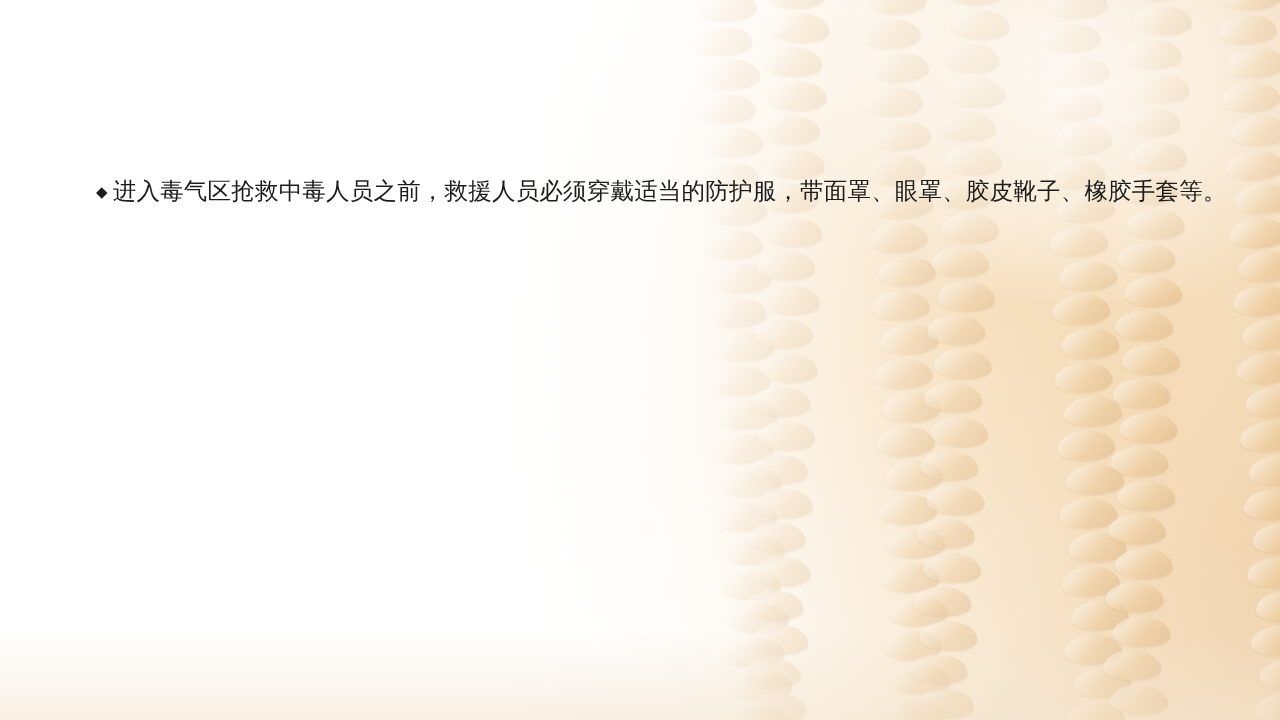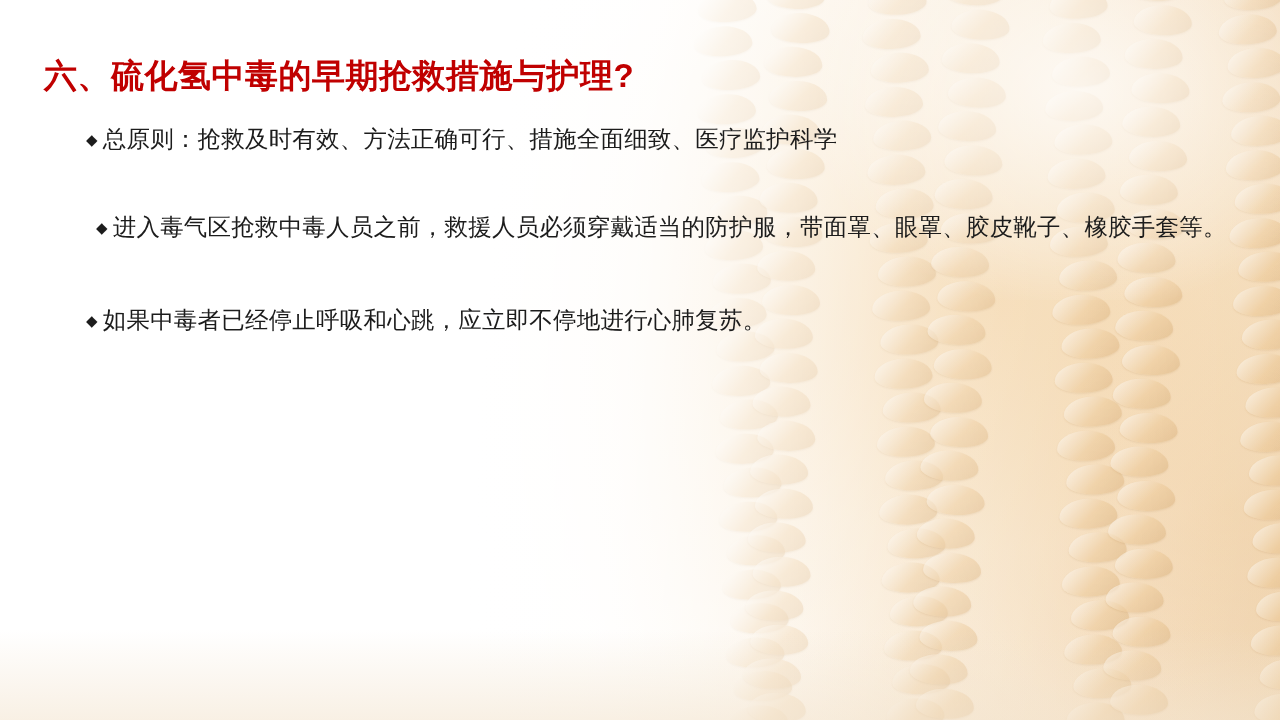--- a/index.html
+++ b/index.html
@@ -311,33 +311,26 @@
     </div>
 
     <div class="veil"></div>
     <div class="glow-top"></div>
     <div class="glow-bottom-left"></div>
     <div class="soft-shadow-bottom"></div>
   </div>
 
   <div class="content">
 
-    <div class="title">六、硫化氢中毒的早期抢救措施与护理?</div>
 
     <div class="bullets">
 
-      <div class="bullet b1">
-        <span class="marker">◆</span><span class="txt">总原则：抢救及时有效、方法正确可行、措施全面细致、医疗监护科学</span>
-      </div>
 
       <div class="bullet b2">
         <span class="marker">◆</span><span class="txt">进入毒气区抢救中毒人员之前，救援人员必须穿戴适当的防护服，带面罩、眼罩、胶皮靴子、橡胶手套等。</span>
       </div>
 
 
-      <div class="bullet b4">
-        <span class="marker">◆</span><span class="txt">如果中毒者已经停止呼吸和心跳，应立即不停地进行心肺复苏。</span>
-      </div>
 
 
     </div>
   </div>
 </div>
 
 </body></html>

